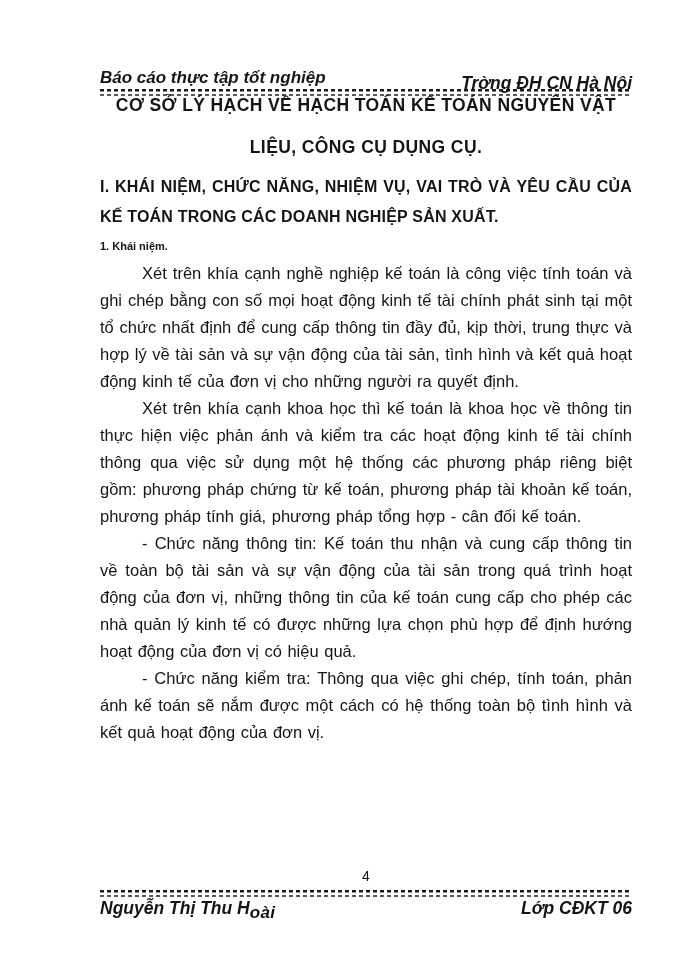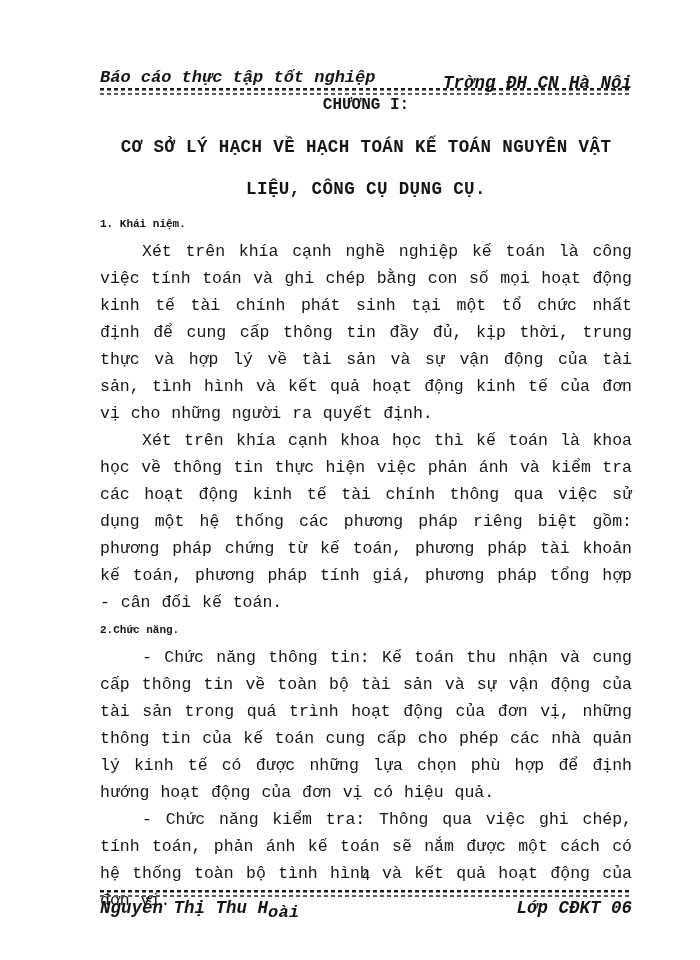--- a/index.html
+++ b/index.html
@@ -1,21 +1,21 @@
 <!DOCTYPE html>
 <html><head>
 <meta charset="utf-8">
 <style>
   html, body { margin: 0; padding: 0; }
   .page {
     position: relative;
     width: 700px;
     height: 960px;
     background: #ffffff;
-    font-family: Liberation Mono, monospace;
+    font-family: Liberation Sans, sans-serif;
     color: #151515;
     overflow: hidden;
   }
   .dashline {
     height: 7px;
     background:
       repeating-linear-gradient(90deg, #1a1a1a 0 4px, transparent 4px 7px) 0 0 / 100% 2.5px no-repeat,
       repeating-linear-gradient(90deg, #5a5a5a 0 4px, transparent 4px 7px) 0 100% / 100% 2px no-repeat;
   }
   .header {
@@ -104,29 +104,28 @@
 
   <div class="header">
     <div class="header-row">
       <span class="header-left">Báo cáo thực tập tốt nghiệp</span>
       <span class="header-right">Trờng ĐH CN Hà Nội</span>
     </div>
     <div class="dashline"></div>
   </div>
 
   <div class="main">
-    <div class="title-chapter">CHƯƠNG I:</div>
     <div class="title-main">CƠ SỞ LÝ HẠCH VỀ HẠCH TOÁN KẾ TOÁN NGUYÊN VẬT LIỆU, CÔNG CỤ DỤNG CỤ.</div>
 
+    <div class="section-heading">I. KHÁI NIỆM, CHỨC NĂNG, NHIỆM VỤ, VAI TRÒ VÀ YÊU CẦU CỦA KẾ TOÁN TRONG CÁC DOANH NGHIỆP SẢN XUẤT.</div>
 
     <div class="sub-heading">1. Khái niệm.</div>
     <div class="para">Xét trên khía cạnh nghề nghiệp kế toán là công việc tính toán và ghi chép bằng con số mọi hoạt động kinh tế tài chính phát sinh tại một tổ chức nhất định để cung cấp thông tin đầy đủ, kịp thời, trung thực và hợp lý về tài sản và sự vận động của tài sản, tình hình và kết quả hoạt động kinh tế của đơn vị cho những người ra quyết định.</div>
     <div class="para">Xét trên khía cạnh khoa học thì kế toán là khoa học về thông tin thực hiện việc phản ánh và kiểm tra các hoạt động kinh tế tài chính thông qua việc sử dụng một hệ thống các phương pháp riêng biệt gồm: phương pháp chứng từ kế toán, phương pháp tài khoản kế toán, phương pháp tính giá, phương pháp tổng hợp - cân đối kế toán.</div>
 
-    <div class="sub-heading">2.Chức năng.</div>
     <div class="para">- Chức năng thông tin: Kế toán thu nhận và cung cấp thông tin về toàn bộ tài sản và sự vận động của tài sản trong quá trình hoạt động của đơn vị, những thông tin của kế toán cung cấp cho phép các nhà quản lý kinh tế có được những lựa chọn phù hợp để định hướng hoạt động của đơn vị có hiệu quả.</div>
     <div class="para">- Chức năng kiểm tra: Thông qua việc ghi chép, tính toán, phản ánh kế toán sẽ nắm được một cách có hệ thống toàn bộ tình hình và kết quả hoạt động của đơn vị.</div>
 
   </div>
 
   <div class="footer-pagenum">4</div>
 
   <div class="footer-dash dashline"></div>
 
   <div class="footer-row">

